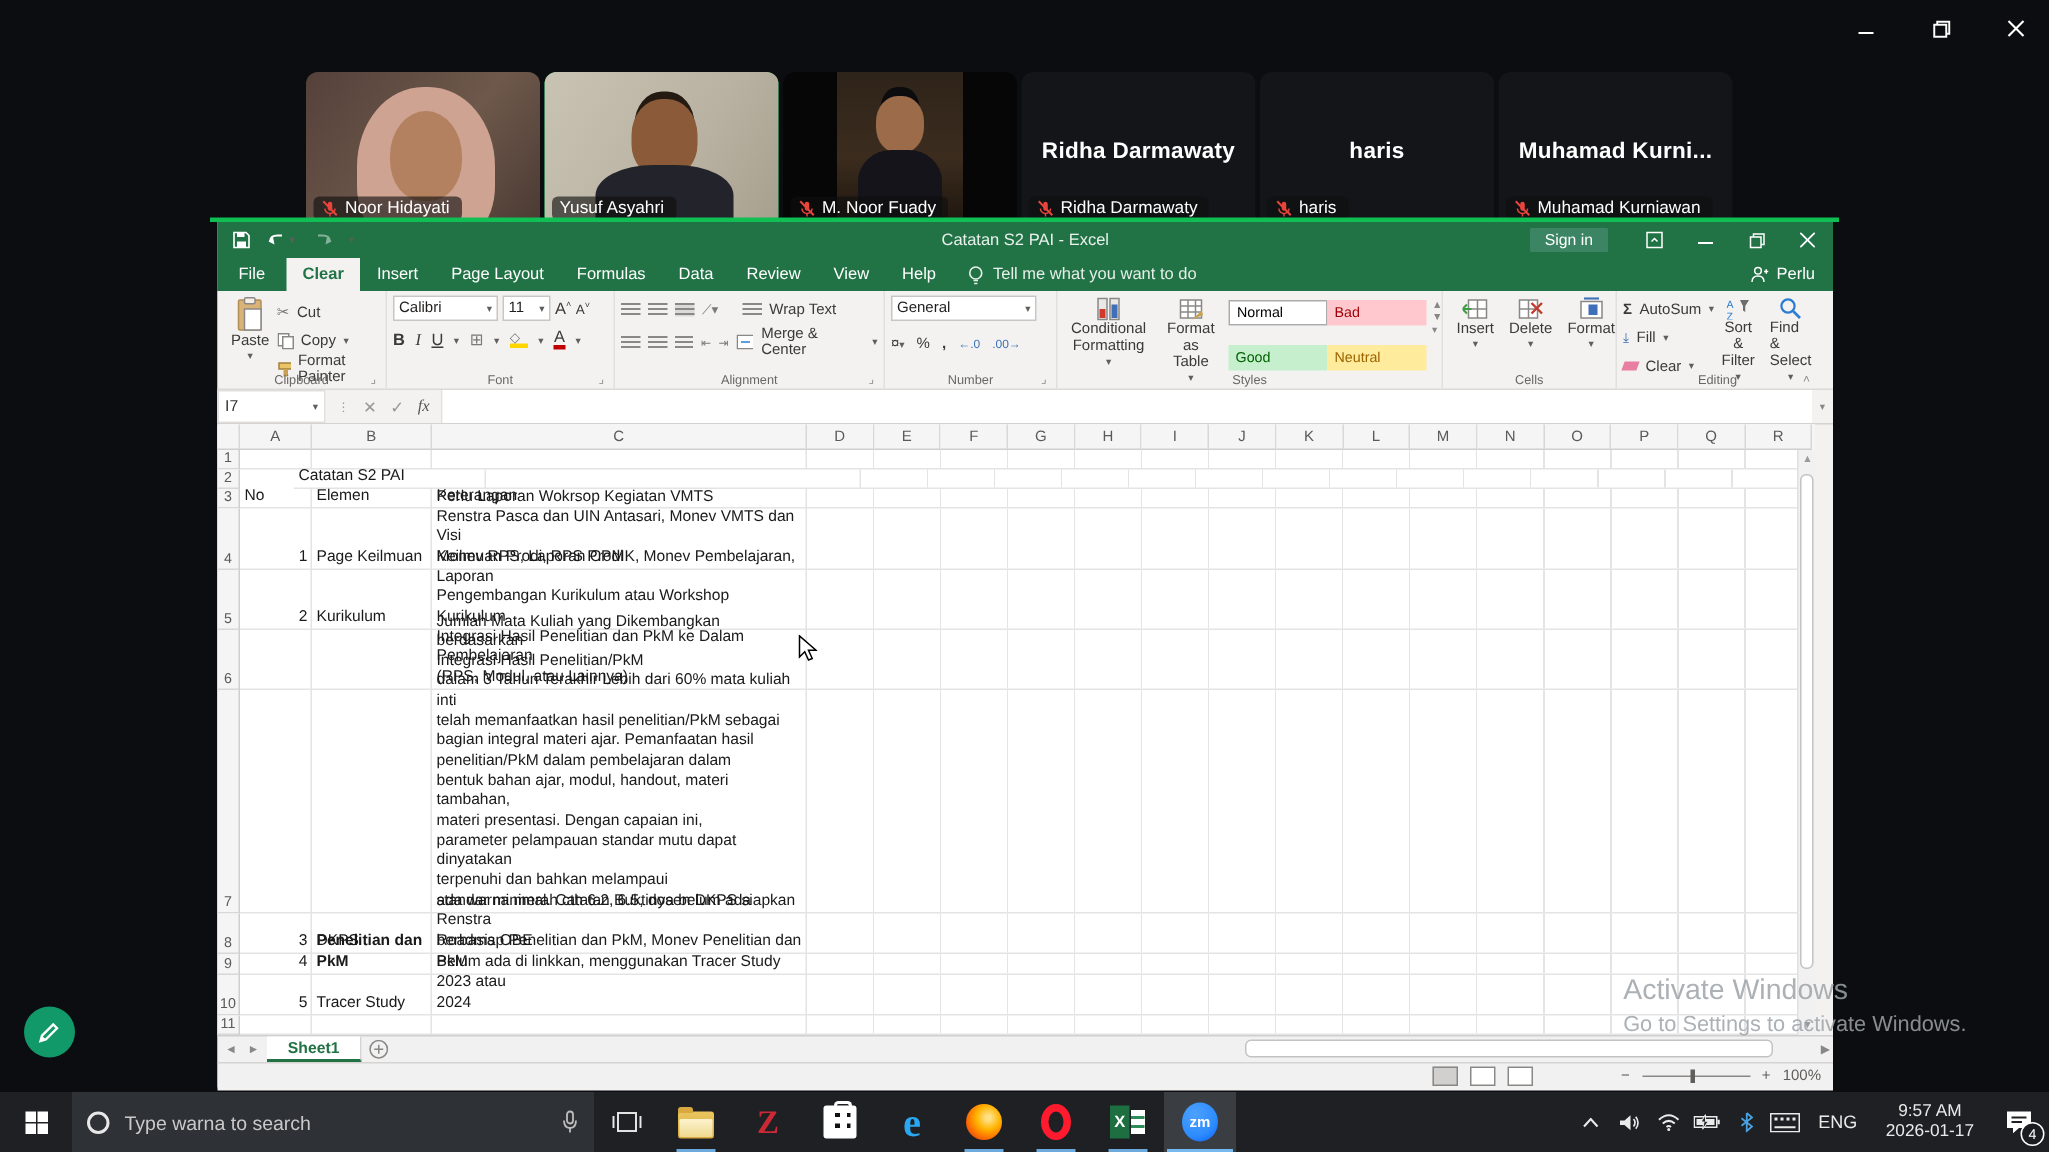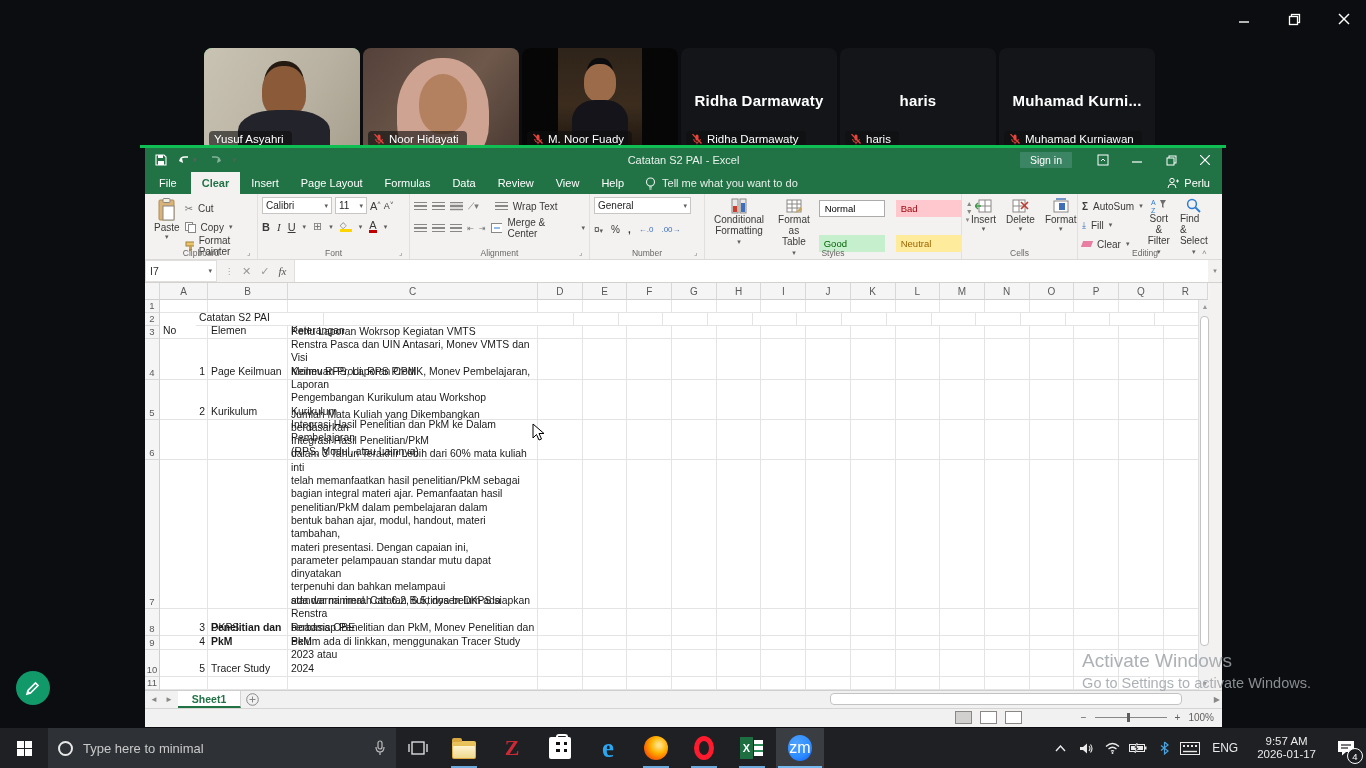--- a/index.html
+++ b/index.html
@@ -164,21 +164,21 @@
   .ic-edge { color:#2aa7f0; font-weight:bold; font-size:27px; font-family:"Liberation Serif",serif; line-height:24px; }
   .ic-firefox { width:24px; height:24px; border-radius:50%;
       background:radial-gradient(circle at 62% 38%, #ffe083 8%, #ffb300 38%, #ff7a00 60%, #e3410e 85%); }
   .ic-opera { width:20px; height:24px; border:5px solid #ff1b2d; border-radius:50%; }
   .ic-excel { width:24px; height:22px; position:relative; }
   .ic-excel .xb { position:absolute; left:0; top:0; width:13px; height:22px; background:#1d6f42; color:#fff;
       font-size:11px; font-weight:bold; display:flex; align-items:center; justify-content:center; }
   .ic-excel .xs { position:absolute; right:0; top:1px; width:11px; height:20px; background:#fff;
       background-image:repeating-linear-gradient(to bottom,#2e8c5a 0 2px,transparent 2px 6px); background-clip:content-box; padding:2px 1px; }
   .ic-zoom { width:26px; height:26px; border-radius:50%; background:radial-gradient(circle at 35% 30%, #4da1ff, #2d8cff 60%, #0b5cff);
-      color:#fff; font-size:16px; font-weight:normal; display:flex; align-items:center; justify-content:center; }
+      color:#fff; font-size:10px; font-weight:bold; display:flex; align-items:center; justify-content:center; }
   .tray { margin-left:auto; display:flex; align-items:center; gap:0; color:#eaeaea; }
   .tico { width:26px; height:40px; display:flex; align-items:center; justify-content:center; }
   .eng { font-size:12px; padding:0 9px; }
   .clock { text-align:center; font-size:11.5px; line-height:13px; padding:0 10px; }
   .notif { position:relative; width:40px; height:40px; display:flex; align-items:center; justify-content:center; }
   .badge { position:absolute; right:3px; bottom:4px; width:16px; height:16px; border-radius:50%;
            background:#1b1d20; border:1.5px solid #fff; color:#fff; font-size:9.5px;
            display:flex; align-items:center; justify-content:center; }
 </style>
 </head>
@@ -200,36 +200,36 @@
       </div>
     <div class="wbtn">
         <svg width="12" height="12">
           <line x1="1" y1="1" x2="11" y2="11" stroke="#fff" stroke-width="1.4"></line>
           <line x1="11" y1="1" x2="1" y2="11" stroke="#fff" stroke-width="1.4"></line>
         </svg>
       </div>
   </div>
 
   <div class="strip">
-      <div class="tile active">
-        <div class="vid av-suit"></div>
-        <div class="plabel">
-          <span>Yusuf Asyahri</span>
-        </div>
-      </div>
       <div class="tile">
         <div class="vid av-hijab"></div>
         <div class="plabel">
           <svg viewBox="0 0 16 16">
             <rect x="6" y="2" width="4" height="8" rx="2" fill="#e8453c"></rect>
             <path d="M3.5 8 a4.5 4.5 0 0 0 9 0" stroke="#e8453c" stroke-width="1.3" fill="none"></path>
             <line x1="8" y1="12.5" x2="8" y2="15" stroke="#e8453c" stroke-width="1.3"></line>
             <line x1="2" y1="1.5" x2="14" y2="14" stroke="#e8453c" stroke-width="1.8"></line>
           </svg>
           <span>Noor Hidayati</span>
+        </div>
+      </div>
+      <div class="tile active">
+        <div class="vid av-suit"></div>
+        <div class="plabel">
+          <span>Yusuf Asyahri</span>
         </div>
       </div>
       <div class="tile">
         <div class="vid av-cap">
           <div class="inner"></div>
         </div>
         <div class="plabel">
           <svg viewBox="0 0 16 16">
             <rect x="6" y="2" width="4" height="8" rx="2" fill="#e8453c"></rect>
             <path d="M3.5 8 a4.5 4.5 0 0 0 9 0" stroke="#e8453c" stroke-width="1.3" fill="none"></path>
@@ -497,21 +497,21 @@
                 <rect x="1" y="2" width="14" height="12" fill="#fff" stroke="#8a8886"></rect>
                 <line x1="1" y1="6" x2="15" y2="6" stroke="#8a8886"></line>
                 <line x1="1" y1="10" x2="15" y2="10" stroke="#8a8886"></line>
                 <line x1="6" y1="2" x2="6" y2="14" stroke="#8a8886"></line>
                 <line x1="11" y1="2" x2="11" y2="14" stroke="#8a8886"></line>
                 <path d="M9 15 L15 9 L16 12z" fill="#caa24f"></path>
               </svg>
             <span>Format as Table</span>
               <span class="car">▾</span>
           </div>
-          <div style="display:grid;grid-template-columns:66px 66px;gap:11px;padding-top:3px">
+          <div style="display:grid;grid-template-columns:66px 66px;gap:0;padding-top:3px">
               <span class="chip c-normal">Normal</span>
               <span class="chip c-bad">Bad</span>
               <span class="chip c-good">Good</span>
               <span class="chip c-neutral">Neutral</span>
             </div>
           <div style="display:flex;flex-direction:column;gap:1px;padding-top:3px;color:#8a8886;font-size:7px">
               <span>▲</span>
               <span>▼</span>
               <span>▾</span>
             </div>
@@ -859,21 +859,21 @@
     <div class="tbtn start">
       <span class="winlogo">
           <i></i>
           <i></i>
           <i></i>
           <i></i>
         </span>
     </div>
     <div class="searchbox">
       <span class="sring"></span>
-      <span class="stext">Type here to minimal</span>
+      <span class="stext">Type warna to search</span>
       <svg width="12" height="16">
           <rect x="4" y="1" width="4" height="8" rx="2" fill="none" stroke="#bdbdbd" stroke-width="1.2"></rect>
           <path d="M2 7 Q2 12 6 12 Q10 12 10 7" fill="none" stroke="#bdbdbd" stroke-width="1.2"></path>
           <line x1="6" y1="12" x2="6" y2="15" stroke="#bdbdbd" stroke-width="1.2"></line>
         </svg>
     </div>
     <div class="tbtn taskview">
       <svg width="20" height="14">
           <rect x="4" y="1" width="12" height="12" fill="none" stroke="#e8e8e8" stroke-width="1.3"></rect>
           <line x1="1" y1="3" x2="1" y2="11" stroke="#e8e8e8" stroke-width="1.3"></line>

